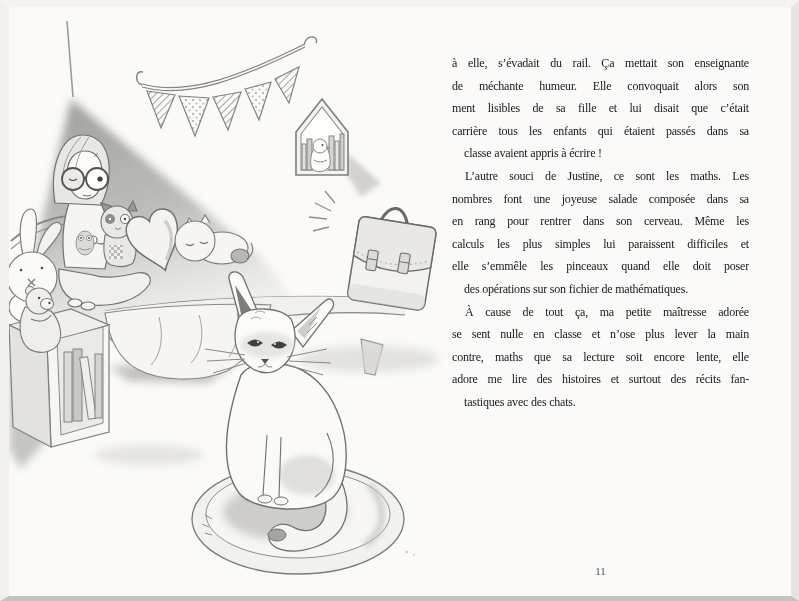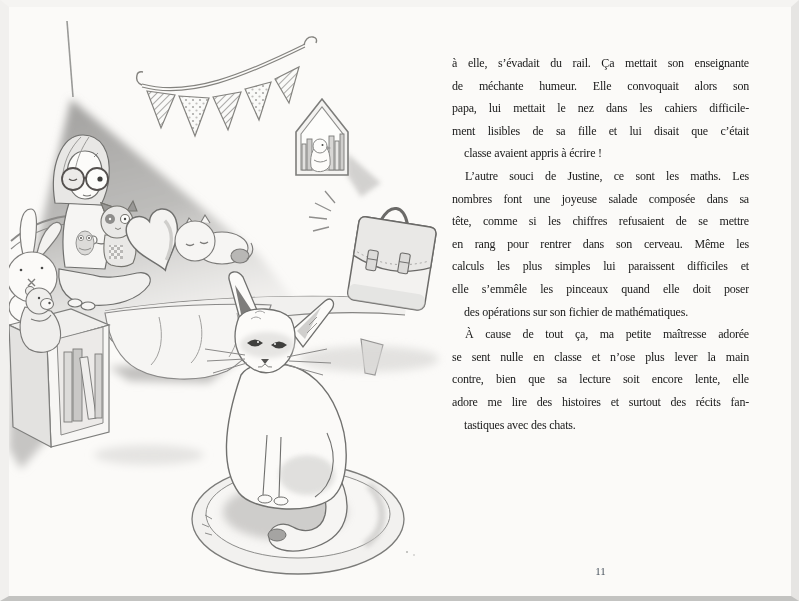--- a/index.html
+++ b/index.html
@@ -250,31 +250,30 @@
       </g>
     </g>
 
     <circle cx="398" cy="545" r="1" fill="#b5b4b2"></circle>
     <circle cx="405" cy="548" r="0.8" fill="#b5b4b2"></circle>
   </svg>
 
   <div class="textcol">
       <div class="line">à elle, s’évadait du rail. Ça mettait son enseignante</div>
       <div class="line">de méchante humeur. Elle convoquait alors son</div>
-      <div class="line">papa, lui mettait le nez dans les cahiers difficile-</div>
       <div class="line">ment lisibles de sa fille et lui disait que c’était</div>
+      <div class="line">carrière tous les enfants qui étaient passés dans sa</div>
       <div class="line last">classe avaient appris à écrire !</div>
       <div class="line indent">L’autre souci de Justine, ce sont les maths. Les</div>
       <div class="line">nombres font une joyeuse salade composée dans sa</div>
-      <div class="line">tête, comme si les chiffres refusaient de se mettre</div>
       <div class="line">en rang pour rentrer dans son cerveau. Même les</div>
       <div class="line">calculs les plus simples lui paraissent difficiles et</div>
       <div class="line">elle s’emmêle les pinceaux quand elle doit poser</div>
       <div class="line last">des opérations sur son fichier de mathématiques.</div>
       <div class="line indent">À cause de tout ça, ma petite maîtresse adorée</div>
       <div class="line">se sent nulle en classe et n’ose plus lever la main</div>
-      <div class="line">contre, bien que sa lecture soit encore lente, elle</div>
+      <div class="line">contre, maths que sa lecture soit encore lente, elle</div>
       <div class="line">adore me lire des histoires et surtout des récits fan-</div>
       <div class="line last">tastiques avec des chats.</div>
     </div>
 
   <div class="pageno">11</div>
 </div>
 
 </body></html>

